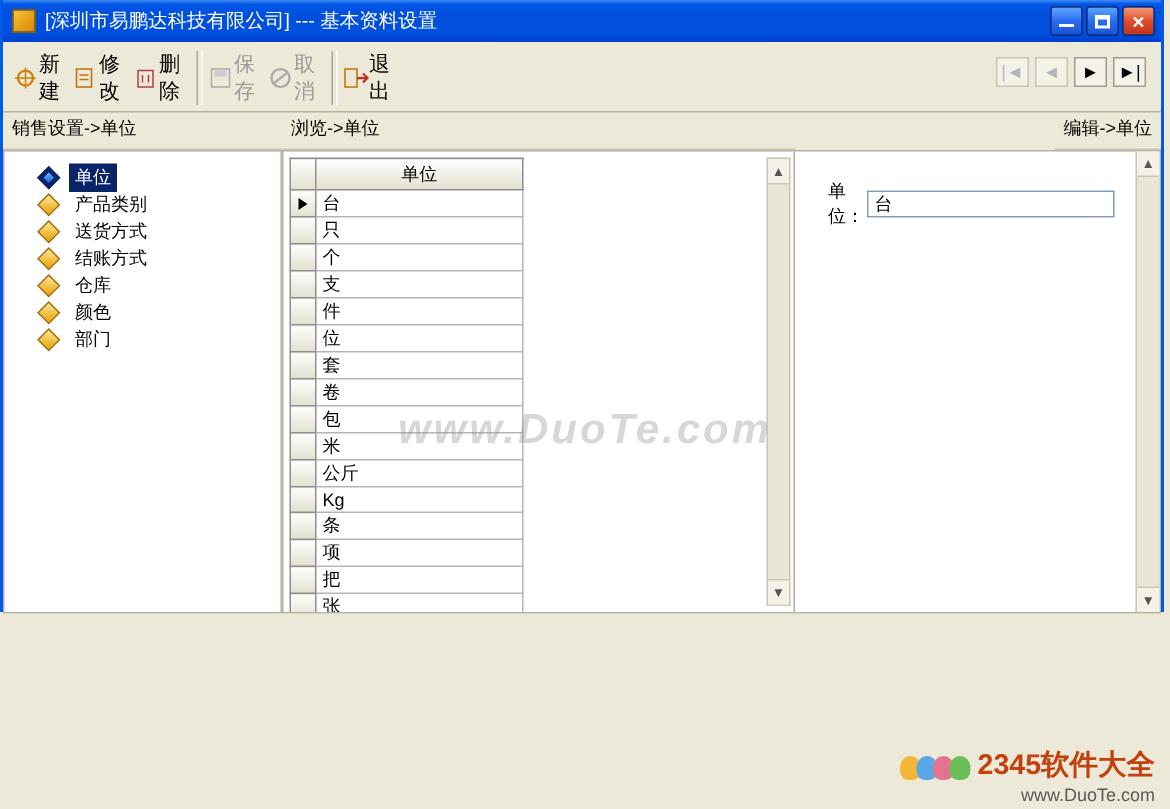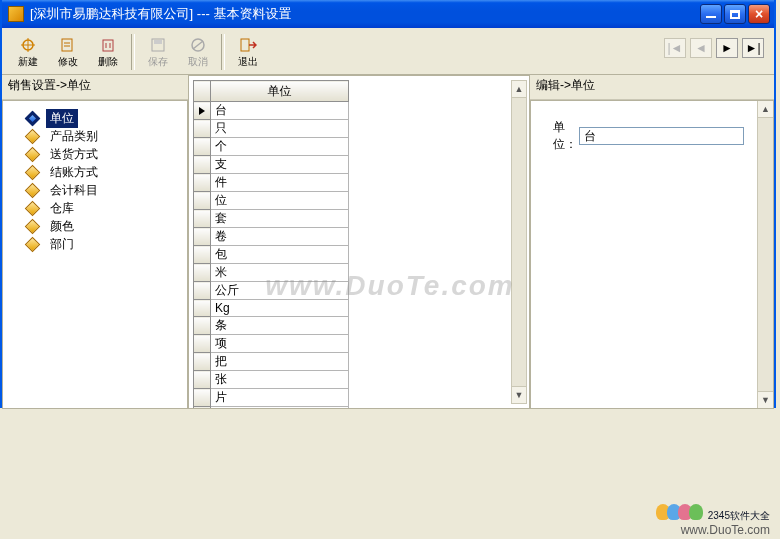--- a/index.html
+++ b/index.html
@@ -70,23 +70,23 @@
     background: #ece9d8;
     border-bottom: 1px solid #b5b29d;
     display: flex;
     align-items: center;
     padding: 2px 6px 0 6px;
     position: relative;
   }
   .tb-group { display:flex; }
   .tb-btn {
     width: 40px; height: 40px;
-    display: flex; flex-direction: column;
+    display: flex; 
     align-items: center; justify-content: center;
-    font-size: 10px;
+    font-size: 14px;
     color: #000;
     cursor: default;
     position: relative;
   }
   .tb-btn.disabled { color: #9a9a9a; }
   .tb-btn .ico {
     width: 20px; height: 18px;
     display:flex; align-items:center; justify-content:center;
     margin-bottom: 1px;
   }
@@ -221,21 +221,21 @@
     height:16px; background:#f4f2e8;
     border-bottom:1px solid #cac7b5;
     display:flex;align-items:center;justify-content:center;
     font-size:9px;color:#555;
   }
   .mid-scrollbar .down{
     position:absolute;bottom:0;left:0;right:0;
     border-top:1px solid #cac7b5;border-bottom:none;
   }
 
-  .right { width: 244px; }
+  .right { width: 244px; align-items: flex-end; }
   .right .panel-content { background:#fff; padding: 18px 10px; }
   .edit-row { display:flex; align-items:center;margin-left:12px; }
   .edit-row label { margin-right: 2px; }
   .edit-row input {
     flex:1; height: 18px;
     border: 1px solid #7f9db9;
     font-size: 12px;
     padding: 0 4px;
     box-sizing: border-box;
   }
@@ -270,21 +270,21 @@
     letter-spacing: 2px;
     pointer-events: none;
   }
   .footer {
     position:absolute;
     right: 10px; bottom: 2px;
     text-align: right;
     font-size: 12px;
     color: #5a5a5a;
   }
-  .footer .brand { font-size:10px; color:#0f172a; font-weight:normal; }
+  .footer .brand { font-size:19px; color:#c2410c; font-weight:bold; }
   .footer .mascots{ display:inline-block; vertical-align:bottom; margin-right:4px;}
   .mascot{
     display:inline-block;width:14px;height:16px;border-radius:50% 50% 40% 40%;
     margin-right:-3px;
   }
   .m1{background:#f4b638;}
   .m2{background:#5aa7e8;}
   .m3{background:#e3738f;}
   .m4{background:#6bbf59;}
 </style>
@@ -400,38 +400,35 @@
           <div class="tree-item">
             <span class="diamond"></span>
             <span class="label">送货方式</span>
           </div>
           <div class="tree-item">
             <span class="diamond"></span>
             <span class="label">结账方式</span>
           </div>
           <div class="tree-item">
             <span class="diamond"></span>
-            <span class="label">会计科目</span>
+            <span class="label">仓库</span>
           </div>
           <div class="tree-item">
             <span class="diamond"></span>
-            <span class="label">仓库</span>
+            <span class="label">颜色</span>
           </div>
           <div class="tree-item">
             <span class="diamond"></span>
-            <span class="label">颜色</span>
-          </div>
-          <div class="tree-item">
-            <span class="diamond"></span>
             <span class="label">部门</span>
           </div>
         </div>
     </div>
 
     <div class="panel middle">
+      <div class="panel-header">浏览-&gt;单位</div>
       <div class="panel-content">
         <table class="grid">
           <thead>
             <tr>
               <th class="corner"></th>
               <th>单位</th>
             </tr>
           </thead>
           <tbody id="grid-body">
               <tr>

